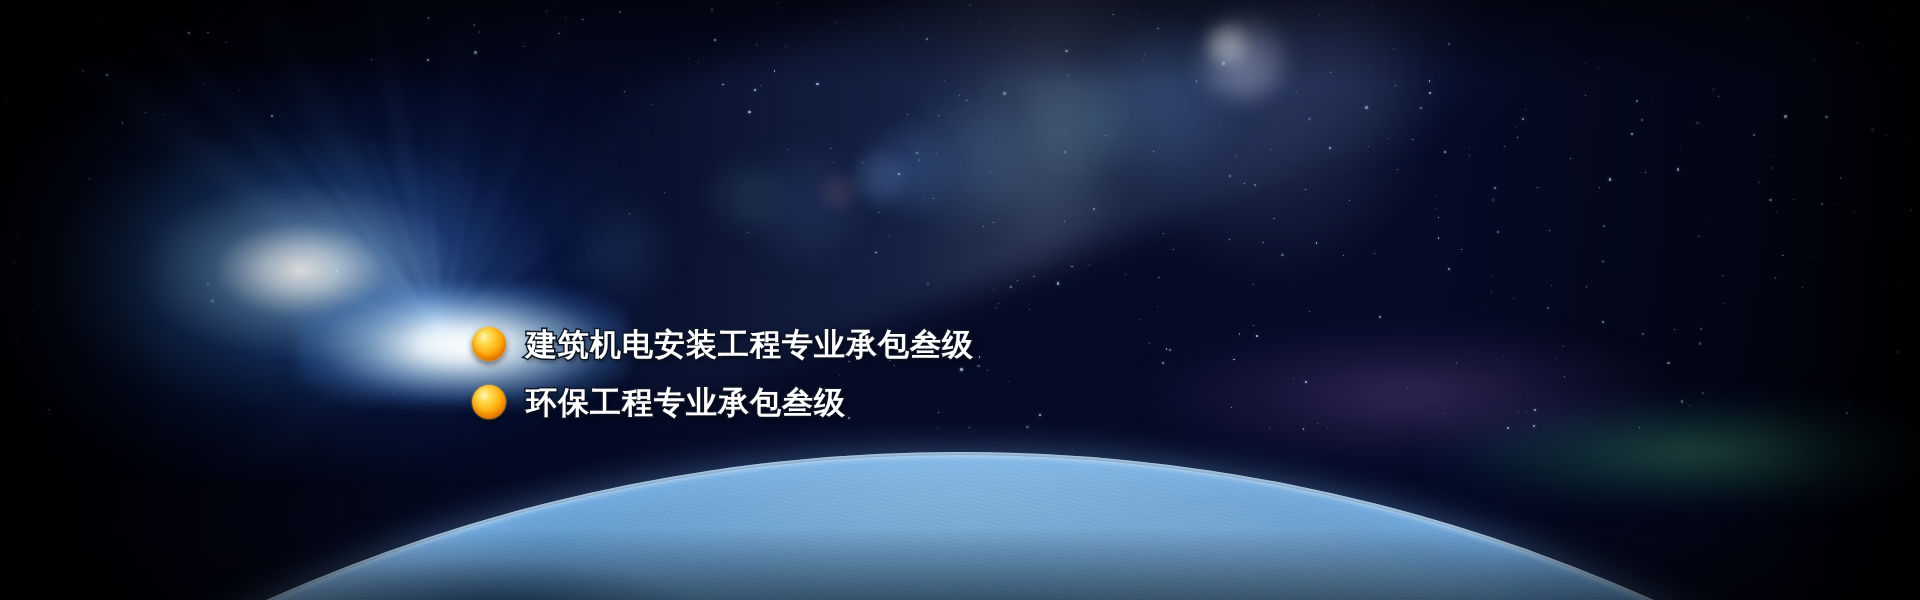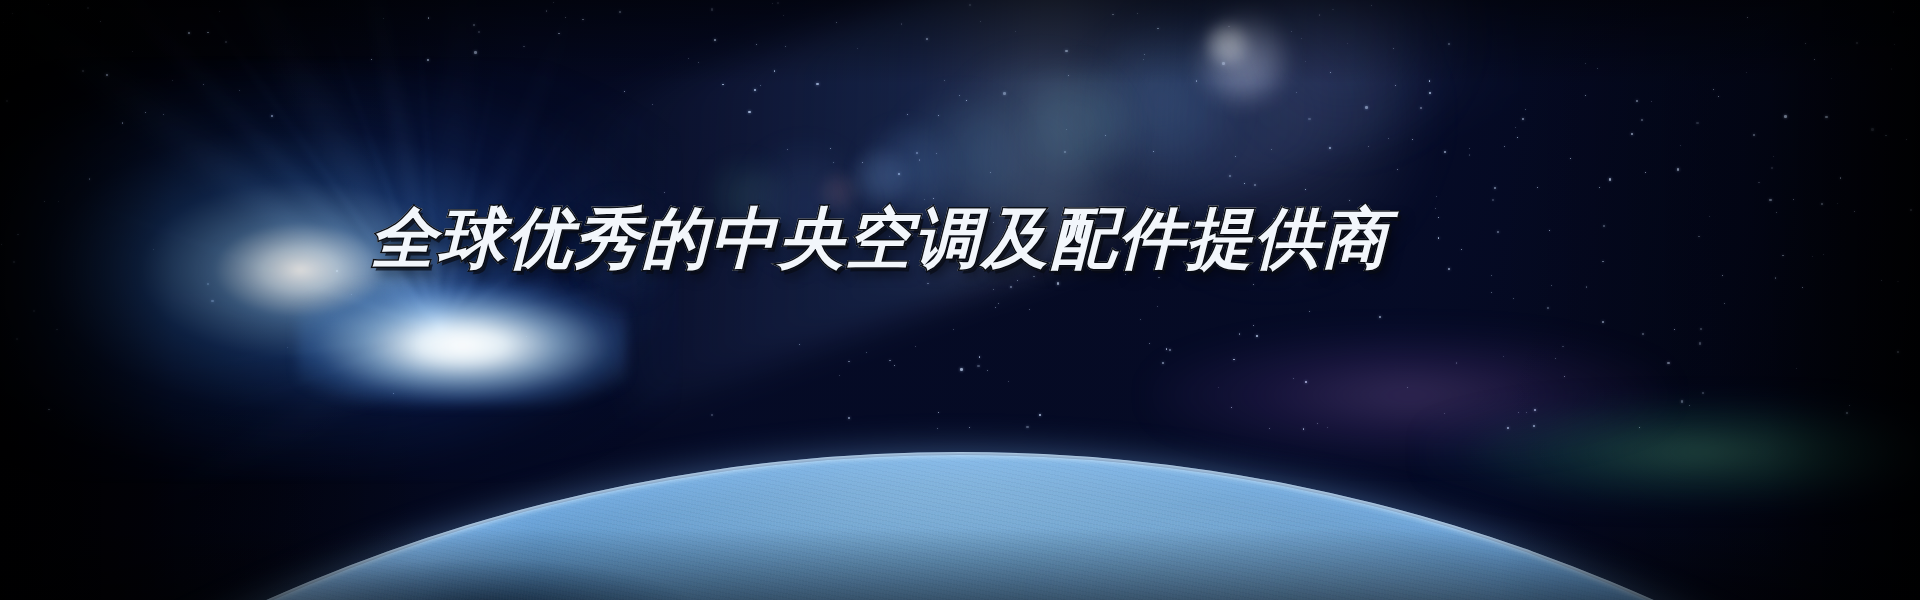--- a/index.html
+++ b/index.html
@@ -651,16 +651,28 @@
       <div class="flare" style="left:572px;top:202px;width:96px;height:96px;background:radial-gradient(circle at center, rgba(130,200,255,0.1) 0%, rgba(130,200,255,0.045) 55%, rgba(130,200,255,0) 78%);filter:blur(16px)"></div>
       <div class="flare-streak" style="left:560px;top:-40px;width:940px;height:300px;transform:rotate(-20deg);"></div>
     </div>
   <div class="green-glow"></div>
   <div class="violet-glow"></div>
 
   <div class="vignette"></div>
 
   <div class="content">
 
-    <div class="headline">全球优秀的中央空调及配件提供商</div>
-
+
+    <div class="bullets">
+
+      <div class="bullet-row">
+        <span class="dot"></span>
+        <span class="bullet-text">建筑机电安装工程专业承包叁级</span>
+      </div>
+
+      <div class="bullet-row">
+        <span class="dot"></span>
+        <span class="bullet-text">环保工程专业承包叁级</span>
+      </div>
+
+    </div>
   </div>
 </div>
 
 </body></html>

